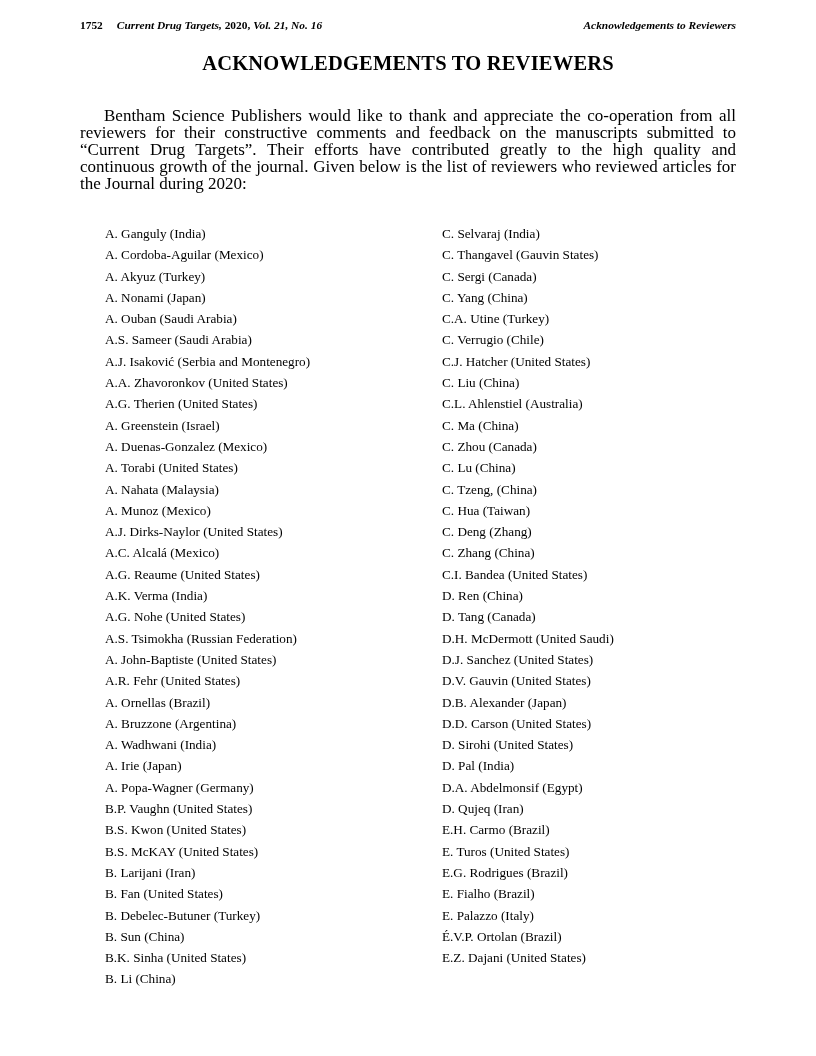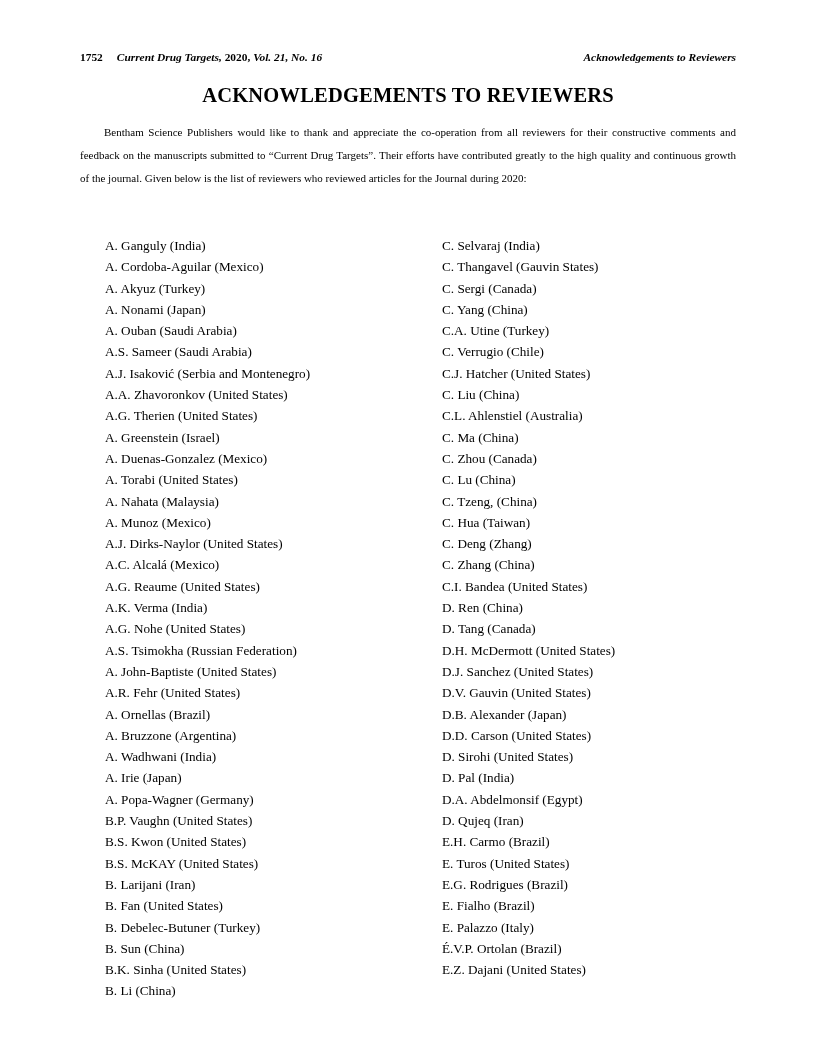--- a/index.html
+++ b/index.html
@@ -8,21 +8,21 @@
     width: 816px;
     height: 1056px;
     font-family: "Liberation Serif", serif;
     color: #000000;
     position: relative;
     overflow: hidden;
   }
   .page {
     width: 816px;
     height: 1056px;
-    padding: 50px 80px 0 80px;
+    padding: 18px 80px 0 80px;
     background: #ffffff;
   }
   
   .running-header {
     display: flex;
     justify-content: space-between;
     align-items: baseline;
     font-size: 11.4px;
     font-weight: bold;
     line-height: 14px;
@@ -37,29 +37,29 @@
   .page-title {
     margin-top: 19px;
     text-align: center;
     font-size: 20.5px;
     font-weight: bold;
     letter-spacing: 0.2px;
     line-height: 24px;
   }
   
   .intro {
-    margin-top: 14px;
-    font-size: 11px;
-    line-height: 23px;
+    margin-top: 32px;
+    font-size: 17px;
+    line-height: 17px;
     text-align: justify;
     text-indent: 24px;
   }
   
   .reviewer-columns {
-    margin-top: 45px;
+    margin-top: 31px;
     display: flex;
   }
   .reviewer-column {
     flex: 1 1 50%;
     list-style: none;
   }
   .reviewer-column.left  { padding-left: 25px; }
   .reviewer-column.right { padding-left: 34px; }
   .reviewer-column li {
     font-size: 13.2px;
@@ -137,21 +137,21 @@
         <li>C. Ma (China)</li>
         <li>C. Zhou (Canada)</li>
         <li>C. Lu (China)</li>
         <li>C. Tzeng, (China)</li>
         <li>C. Hua (Taiwan)</li>
         <li>C. Deng (Zhang)</li>
         <li>C. Zhang (China)</li>
         <li>C.I. Bandea (United States)</li>
         <li>D. Ren (China)</li>
         <li>D. Tang (Canada)</li>
-        <li>D.H. McDermott (United States)</li>
+        <li>D.H. McDermott (United Saudi)</li>
         <li>D.J. Sanchez (United States)</li>
         <li>D.V. Gauvin (United States)</li>
         <li>D.B. Alexander (Japan)</li>
         <li>D.D. Carson (United States)</li>
         <li>D. Sirohi (United States)</li>
         <li>D. Pal (India)</li>
         <li>D.A. Abdelmonsif (Egypt)</li>
         <li>D. Qujeq (Iran)</li>
         <li>E.H. Carmo (Brazil)</li>
         <li>E. Turos (United States)</li>

